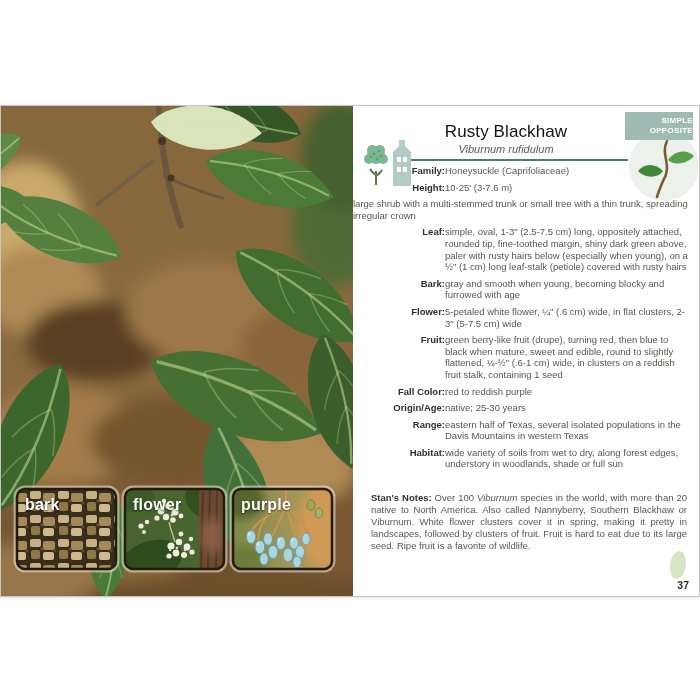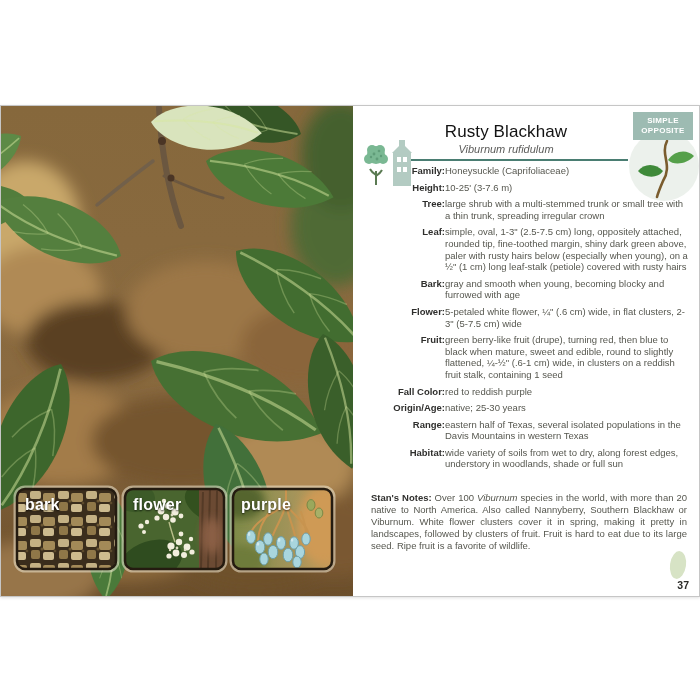--- a/index.html
+++ b/index.html
@@ -17,22 +17,22 @@
   
   .text-page{position:absolute;left:352px;top:0;width:346px;height:490px;background:#fff;overflow:hidden;}
   .hdr-icons{position:absolute;left:11px;top:33px;}
   .title{position:absolute;left:0;right:40px;top:16px;text-align:center;
     font-size:17px;font-weight:normal;color:var(--title,#121212);letter-spacing:.1px;}
   .sci{position:absolute;left:0;right:40px;top:37px;text-align:center;
     font-size:11px;font-style:italic;color:#5c5c5a;}
   .divider{position:absolute;left:58px;width:217px;top:53px;height:2px;background:var(--divider,#4a7d72);}
   .mint-circle{position:absolute;left:276px;top:25px;width:70px;height:70px;border-radius:50%;
     background:var(--mint,#ecf1ec);}
-  .badge{position:absolute;right:6px;top:6px;width:60px;background:var(--badge,#9dbbb2);
-    color:#fff;text-align:center;font-weight:bold;font-size:8px;line-height:1.25;
+  .badge{position:absolute;right:6px;top:6px;width:68px;background:var(--badge,#9dbbb2);
+    color:#fff;text-align:right;font-weight:bold;font-size:8px;line-height:1.25;
     letter-spacing:.3px;padding:4px 0;}
   .fields{position:absolute;left:0;right:8px;top:59px;}
   .field-row{display:flex;margin-bottom:5px;font-size:9.5px;line-height:11.6px;}
   .field-label{flex:0 0 92px;text-align:right;font-weight:bold;color:var(--labelc,#2f2f2d);white-space:nowrap;}
   .field-value{flex:1;color:var(--valuec,#56574f);}
   .notes{position:absolute;left:18px;right:12px;top:386px;font-size:9.5px;
     line-height:12px;color:var(--valuec,#56574f);text-align:justify;}
   .notes-label{font-weight:bold;color:var(--labelc,#2f2f2d);}
   .it{font-style:italic;}
   .pagenum{position:absolute;right:10px;bottom:5px;width:26px;height:42px;}
@@ -287,21 +287,20 @@
     <span class="field-label">Family:</span>
     <span class="field-value">Honeysuckle (Caprifoliaceae)</span>
   </div>
 
   <div class="field-row">
     <span class="field-label">Height:</span>
     <span class="field-value">10-25' (3-7.6 m)</span>
   </div>
 
   <div class="field-row">
-    <span class="field-label">Tree:</span>
     <span class="field-value">large shrub with a multi-stemmed trunk or small tree with a thin trunk, spreading irregular crown</span>
   </div>
 
   <div class="field-row">
     <span class="field-label">Leaf:</span>
     <span class="field-value">simple, oval, 1-3" (2.5-7.5 cm) long, oppositely attached, rounded tip, fine-toothed margin, shiny dark green above, paler with rusty hairs below (especially when young), on a ½" (1 cm) long leaf-stalk (petiole) covered with rusty hairs</span>
   </div>
 
   <div class="field-row">
     <span class="field-label">Bark:</span>

